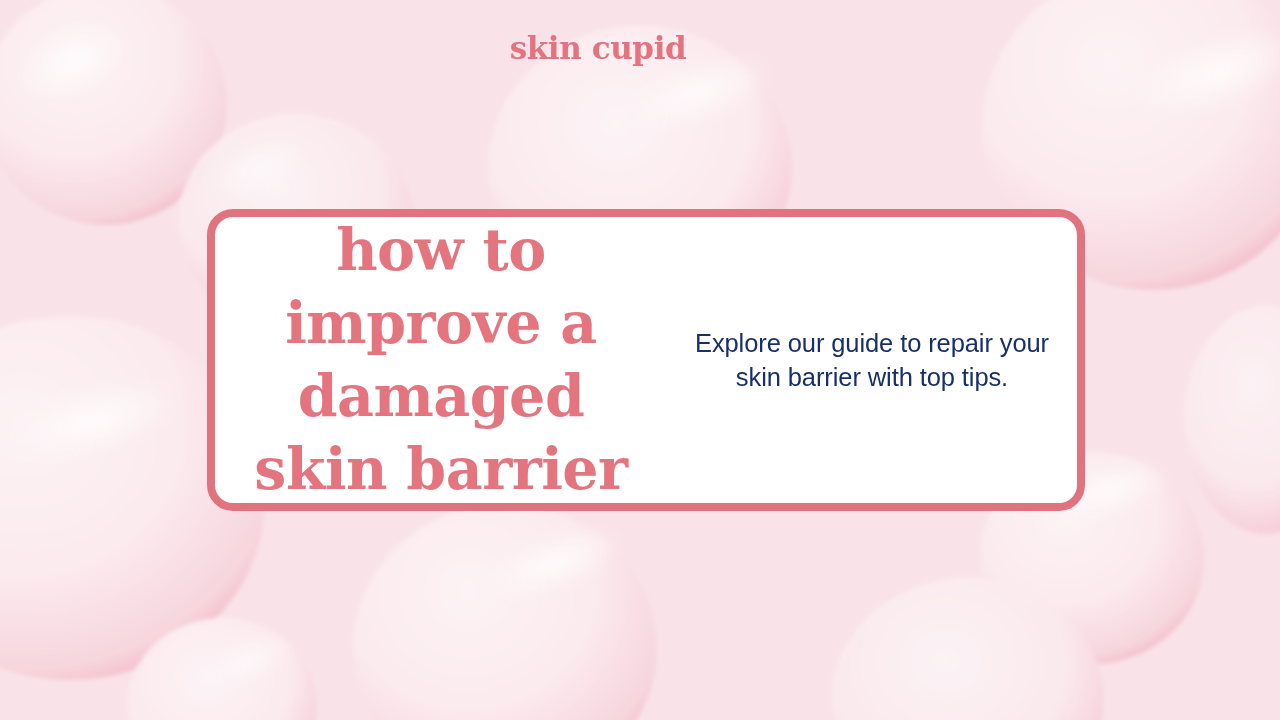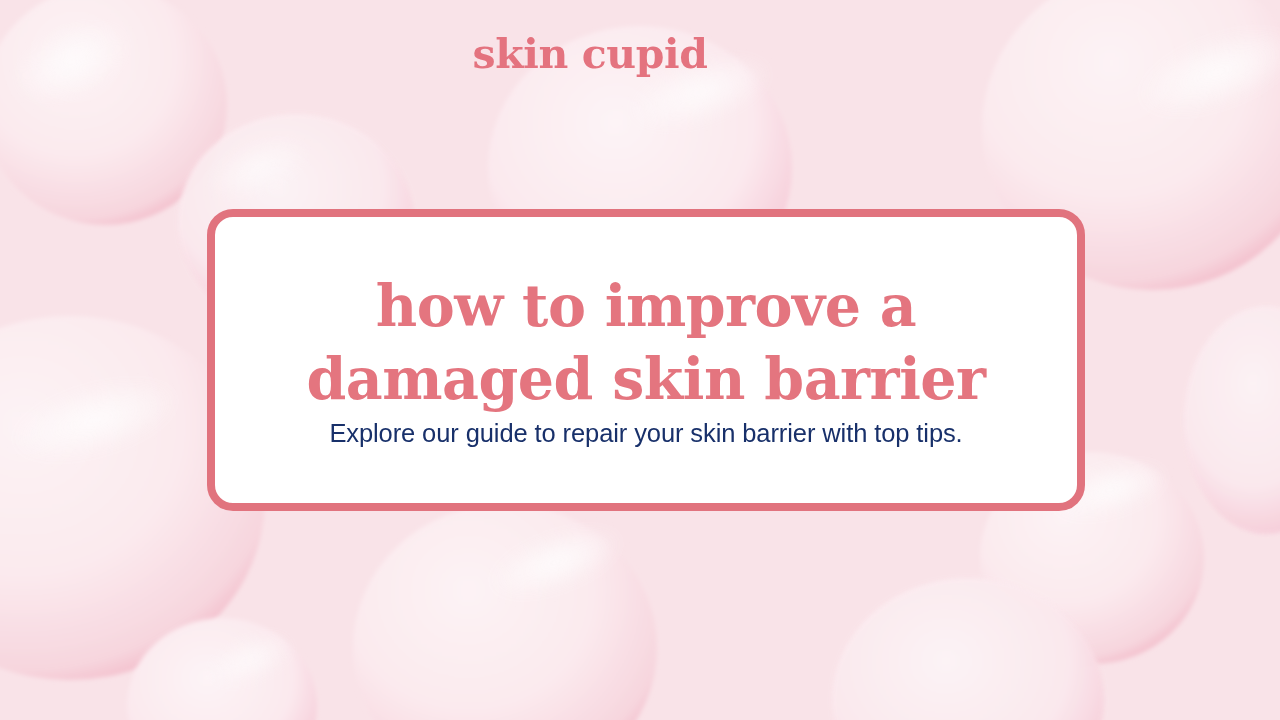--- a/index.html
+++ b/index.html
@@ -25,46 +25,45 @@
     inset: 0;
     width: 1280px;
     height: 720px;
     pointer-events: none;
   }
 
   
   .brand {
     position: absolute;
     top: 30px;
-    left: 0;
+    left: 8px;
     width: 1180px;
     text-align: center;
     font-family: "DejaVu Serif", "Liberation Serif", serif;
     font-weight: 700;
-    font-size: 41px;
+    font-size: 31px;
     letter-spacing: -0.4px;
     color: #e4737f;
     z-index: 5;
     line-height: 1.2;
   }
 
   
   .hero-card {
     position: absolute;
     left: 207px;
     top: 209px;
     width: 878px;
     height: 302px;
     box-sizing: border-box;
     background: #ffffff;
     border: 8px solid #e1737e;
     border-radius: 26px;
     z-index: 6;
     display: flex;
-    flex-direction: column;
     align-items: center;
     justify-content: center;
   }
 
   .hero-title {
     font-family: "DejaVu Serif", "Liberation Serif", serif;
     font-weight: 700;
     color: #e4757f;
     font-size: 57px;
     line-height: 1.28;

